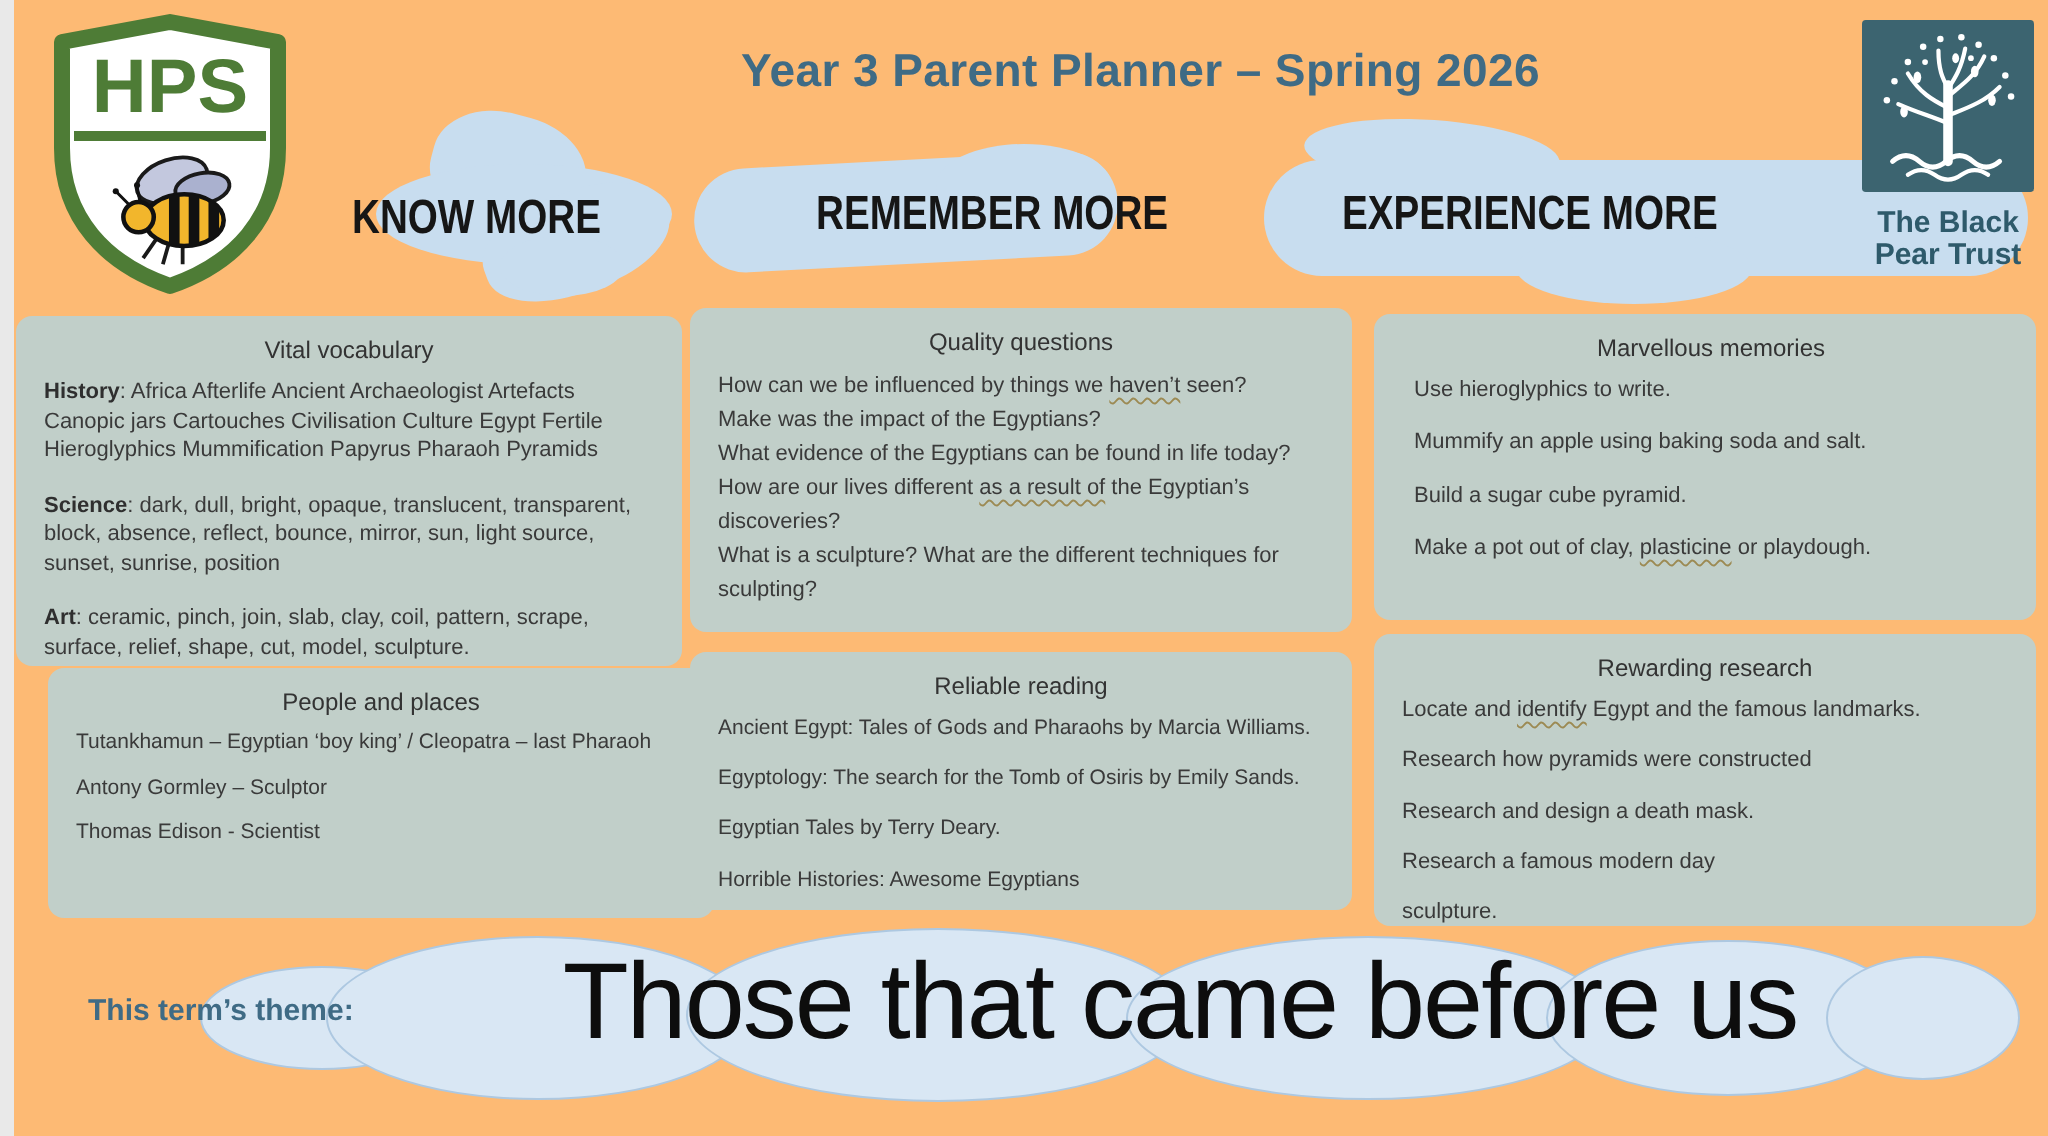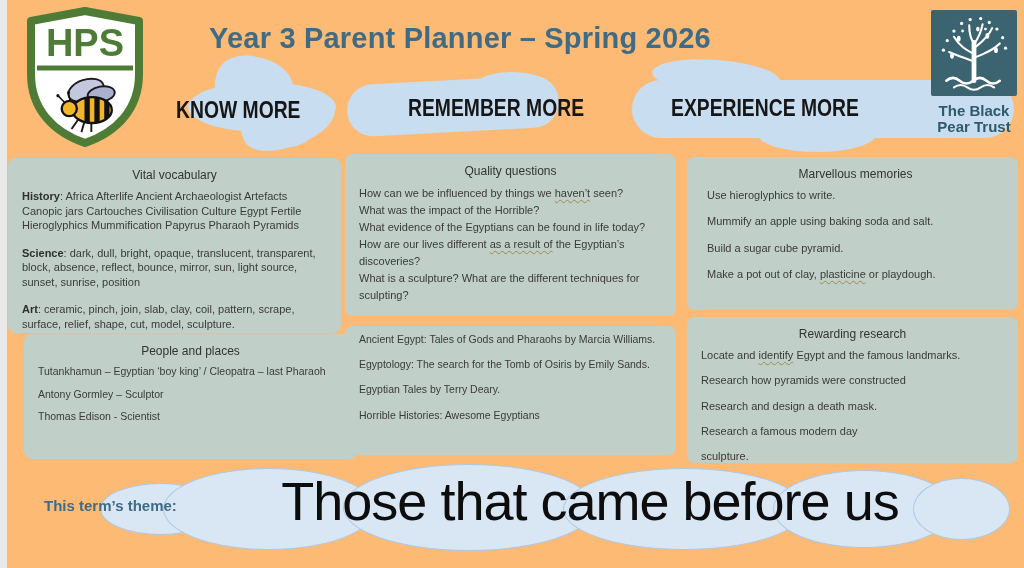--- a/index.html
+++ b/index.html
@@ -1,22 +1,22 @@
 <!DOCTYPE html>
 <html><head>
 <meta charset="utf-8">
 <style>
   html,body{margin:0;padding:0;background:#ffffff;}
   #stage{position:relative;width:1024px;height:568px;background:#fdba74;overflow:hidden;
          font-family:"Liberation Sans", sans-serif;color:#3a3a3a;}
   .left-strip{position:absolute;left:0;top:0;width:7px;height:568px;background:#e9e9e9;}
   
   .hps-logo{position:absolute;left:24px;top:6px;width:122px;height:142px;}
-  .page-title{position:absolute;left:150px;top:22px;width:620px;text-align:center;
-              font-size:29px;font-weight:bold;color:#3f6b85;letter-spacing:0.2px;}
+  .page-title{position:absolute;left:150px;top:22px;width:620px;text-align:right;
+              font-size:23px;font-weight:bold;color:#3f6b85;letter-spacing:0.2px;}
   .trust-logo{position:absolute;left:928px;top:10px;width:92px;text-align:center;}
   .trust-text{margin-top:3px;font-size:15px;font-weight:bold;color:#2e5a6b;line-height:1.05;}
   
   .cloud{position:absolute;background:#c8ddef;}
   
   .col-head{position:absolute;font-size:21px;font-weight:bold;color:#161616;
             transform:scale(0.92,1.14);transform-origin:left top;white-space:nowrap;}
   
   .box{position:absolute;background:#c1cfc9;border-radius:8px;padding:6px 14px;
        box-sizing:border-box;color:#3a3a3a;}
@@ -135,27 +135,28 @@
   <div class="box" style="left:8px;top:334px;width:333px;height:125px;margin-left:16px;">
     <div class="box-title">People and places</div>
     <p class="item-s">Tutankhamun – Egyptian ‘boy king’ / Cleopatra – last Pharaoh</p>
     <p class="item-s">Antony Gormley – Sculptor</p>
     <p class="item-s">Thomas Edison - Scientist</p>
   </div>
 
   <div class="box" style="left:345px;top:154px;width:331px;height:162px;">
     <div class="box-title">Quality questions</div>
     <p class="q"><span>How can we be influenced by things we </span><span class="sq">haven’t</span><span> seen?</span></p>
-    <p class="q"><span>What was the impact of the Horrible?</span></p>
+    <p class="q"><span>Make was the impact of the Egyptians?</span></p>
     <p class="q"><span>What evidence of the Egyptians can be found in life today?</span></p>
     <p class="q"><span>How are our lives different </span><span class="sq">as a result of</span><span> the Egyptian’s discoveries?</span></p>
     <p class="q"><span>What is a sculpture? What are the different techniques for sculpting?</span></p>
   </div>
 
   <div class="box" style="left:345px;top:326px;width:331px;height:129px;">
+    <div class="box-title">Reliable reading</div>
     <p class="item-r">Ancient Egypt: Tales of Gods and Pharaohs by Marcia Williams.</p>
     <p class="item-r">Egyptology: The search for the Tomb of Osiris by Emily Sands.</p>
     <p class="item-r">Egyptian Tales by Terry Deary.</p>
     <p class="item-r">Horrible Histories: Awesome Egyptians</p>
   </div>
 
   <div class="box" style="left:687px;top:157px;width:331px;height:153px;padding-left:20px;">
     <div class="box-title">Marvellous memories</div>
     <p class="item-m"><span>Use hieroglyphics to write.</span></p>
     <p class="item-m"><span>Mummify an apple using baking soda and salt.</span></p>

